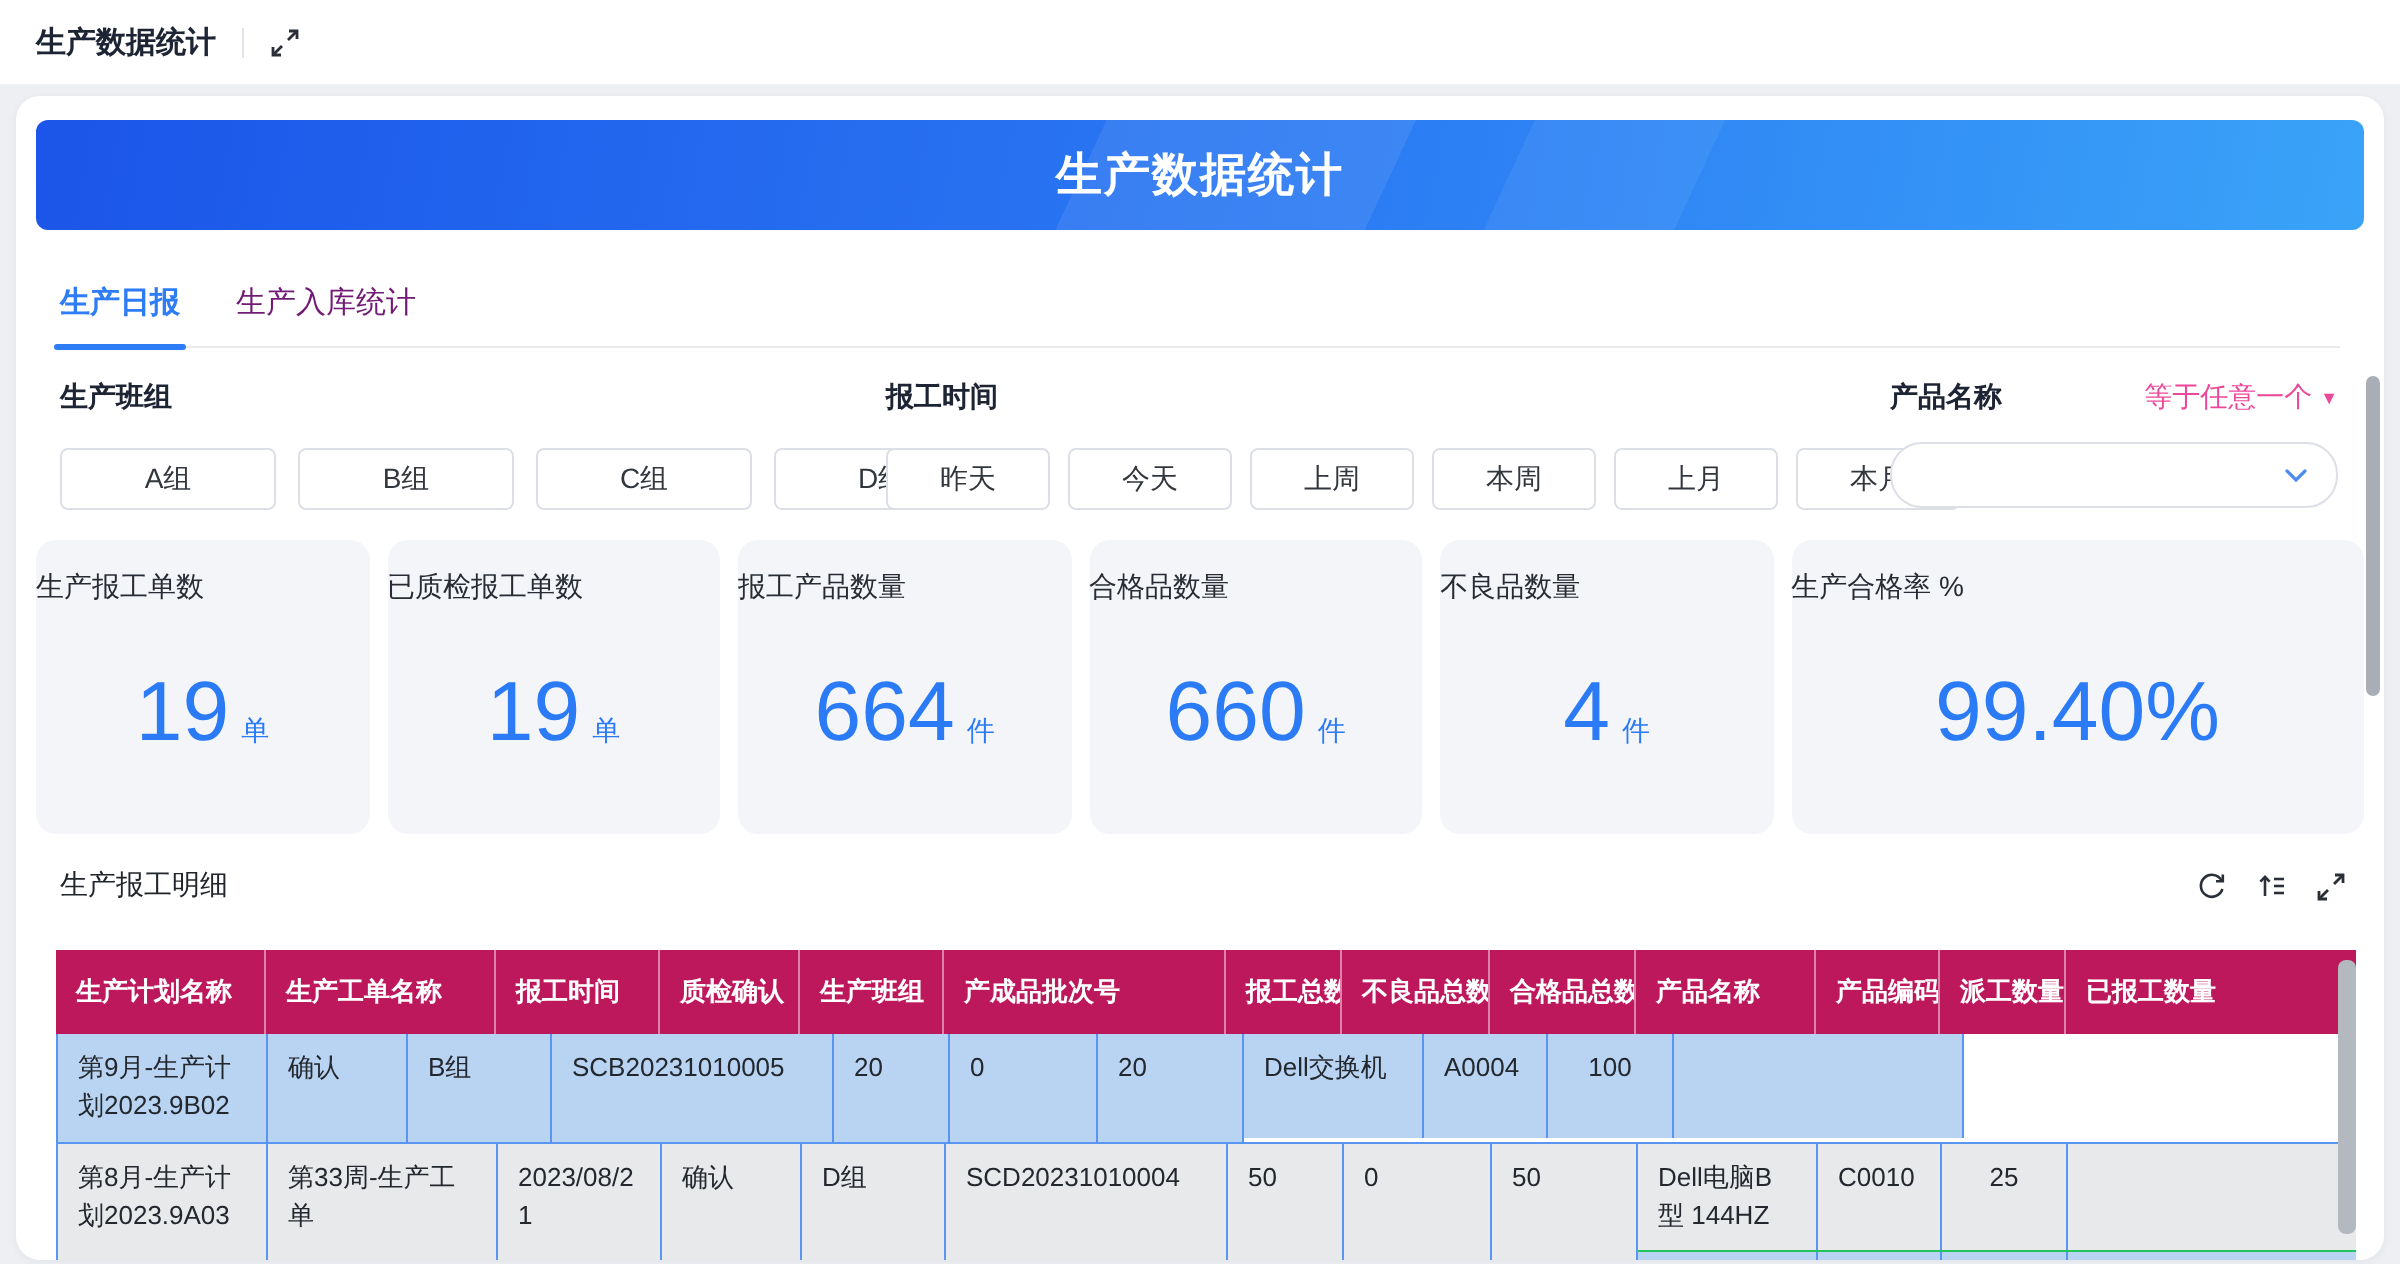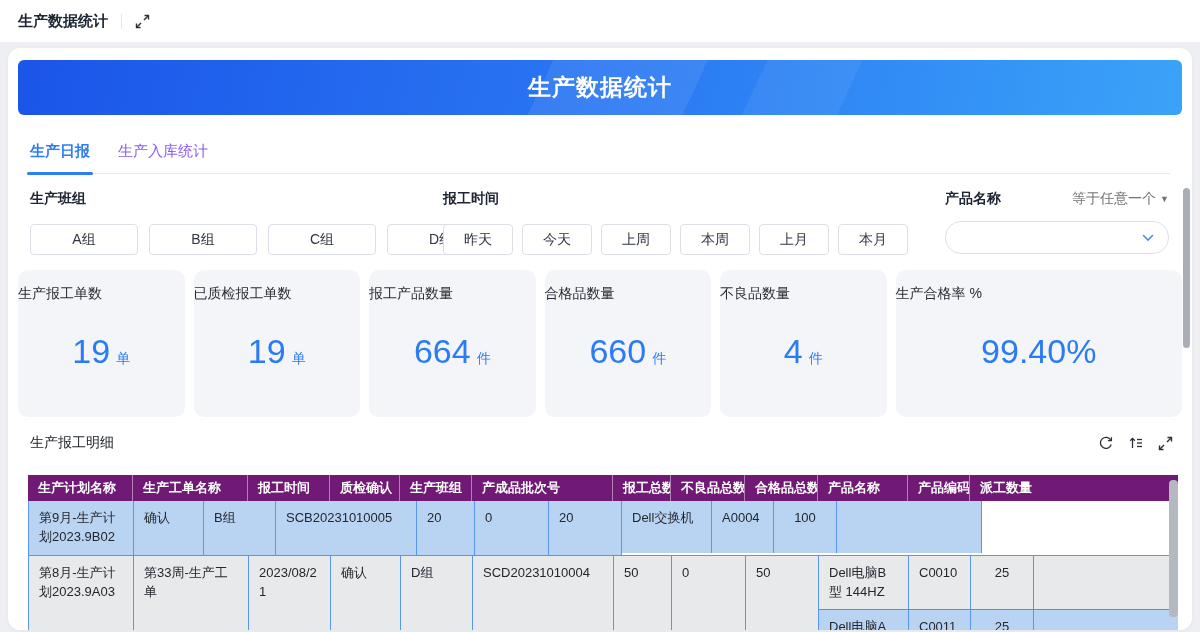--- a/index.html
+++ b/index.html
@@ -22,58 +22,58 @@
             display:flex; align-items:center; justify-content:center;
             background:
               linear-gradient(115deg, rgba(255,255,255,0) 45%, rgba(255,255,255,.08) 45%, rgba(255,255,255,.08) 58%, rgba(255,255,255,0) 58%),
               linear-gradient(115deg, rgba(255,255,255,0) 63%, rgba(255,255,255,.06) 63%, rgba(255,255,255,.06) 71%, rgba(255,255,255,0) 71%),
               linear-gradient(100deg, #1b55e9 0%, #2b7af3 55%, #3aa3f8 100%); }
   .banner-title { color:#ffffff; font-size:23px; font-weight:700; letter-spacing:1px; }
 
   
   .tabs { position:absolute; left:22px; right:22px; top:82px; height:44px; border-bottom:1px solid #e8eaee;
           display:flex; align-items:center; gap:28px;text-align:right; }
-  .tab { font-size:15px; color:#8b5cf6; cursor:pointer; position:relative; height:44px; display:flex; align-items:center; }
+  .tab { font-size:15px; color:#701a75; cursor:pointer; position:relative; height:44px; display:flex; align-items:center; }
   .tab.active { color:#2e7cf6; font-weight:700; }
   .tab.active::after { content:""; position:absolute; left:-3px; right:-3px; bottom:-1px; height:3px;
                        background:#2e7cf6; border-radius:2px; }
 
   
   .filter-label { font-size:14px; font-weight:700; color:#1d2433; }
   .fgroup { position:absolute; top:142px; }
   .fgroup .btn-row { display:flex; margin-top:16px; }
   .pill-btn { background:#ffffff; border:1px solid #dcdfe6; border-radius:4px; height:31px;
               font-size:14px; color:#32363d; display:flex; align-items:center; justify-content:center;
               cursor:pointer; font-family:inherit; }
   .g-team { left:22px; }
   .g-team .pill-btn { width:108px; margin-right:11px; }
   .g-time { left:435px; }
-  .g-time .pill-btn { width:70px; margin-right:9px; }
+  .g-time .pill-btn { width:82px; margin-right:9px; }
   .g-product { left:937px; width:224px; }
   .g-product .label-row { display:flex; justify-content:space-between; align-items:center; }
-  .operator { font-size:14px; color:#737373; cursor:pointer; display:flex; align-items:center; gap:4px;text-align:center; }
+  .operator { font-size:14px; color:#ec4899; cursor:pointer; display:flex; align-items:center; gap:4px;text-align:center; }
   .operator .tri { font-size:9px; }
   .select-box { margin-top:13px; height:33px; border:1px solid #dcdfe6; border-radius:16px; background:#fff;
                 display:flex; align-items:center; justify-content:flex-end; padding:0 14px; cursor:pointer; }
 
   
   .stats-row { position:absolute; left:10px; top:222px; width:1164px; height:147px; display:flex; gap:9px; }
   .stat-card { flex:1 1 0; background:#f4f5f8; border-radius:10px; position:relative; }
   .stat-card.wide { flex:1.72 1 0; }
   .stat-title { text-align:left; margin-top:15px; font-size:14px; color:#272c34; }
   .stat-value-row { position:absolute; left:0; right:0; top:62px; text-align:center; color:#2a7bf5; }
-  .stat-value { font-size:34px; font-weight:500; }
+  .stat-value { font-size:42px; font-weight:500; }
   .stat-unit { font-size:14px; margin-left:6px; }
 
   
   .section-title { position:absolute; left:22px; top:386px; font-size:14px; font-weight:500; color:#20242b; }
   .table-toolbar { position:absolute; right:19px; top:387px; display:flex; gap:14px; color:#3a4049; }
 
   .table-wrap { position:absolute; left:20px; top:427px; width:1150px; height:155px; overflow:hidden; }
-  .t-header { display:flex; height:26px; background:#701a75; }
+  .t-header { display:flex; height:42px; background:#be185d; }
   .t-hcell { color:#ffffff; font-size:13px; font-weight:700; padding:0 10px; display:flex; align-items:center;
              border-right:1px solid rgba(255,255,255,.45); white-space:nowrap; overflow:hidden; flex:none; }
   .t-hcell:last-child { border-right:none; }
   .t-row { display:flex; border-left:1px solid #5896f2; border-bottom:1px solid #5896f2; }
   .t-left { display:flex; }
   .t-cell { font-size:13px; color:#23272e; padding:8px 10px; border-right:1px solid #5896f2;
             line-height:1.45; word-break:break-all; flex:none; }
   .t-cell.num { text-align:center; }
   .t-right { display:flex; flex-direction:column; }
   .t-subrow { display:flex; min-height:52px; }
@@ -212,20 +212,21 @@
         <div class="t-hcell" style="width: 82px;">报工时间</div>
         <div class="t-hcell" style="width: 70px;">质检确认</div>
         <div class="t-hcell" style="width: 72px;">生产班组</div>
         <div class="t-hcell" style="width: 141px;">产成品批次号</div>
         <div class="t-hcell" style="width: 58px;">报工总数</div>
         <div class="t-hcell" style="width: 74px;">不良品总数</div>
         <div class="t-hcell" style="width: 73px;">合格品总数</div>
         <div class="t-hcell" style="width: 90px;">产品名称</div>
         <div class="t-hcell" style="width: 62px;">产品编码</div>
         <div class="t-hcell" style="width: 63px;">派工数量</div>
+        <div class="t-hcell" style="width: 145px;">已报工数量</div>
       </div>
     <div id="tbody">
         <div class="t-row">
           <div class="t-left" style="background: rgb(185, 212, 242);">
             <div class="t-cell" style="width: 105px;">第9月-生产计划2023.9B02</div>
             <div class="t-cell" style="width: 70px;">确认</div>
             <div class="t-cell" style="width: 72px;">B组</div>
             <div class="t-cell" style="width: 141px;">SCB20231010005</div>
             <div class="t-cell" style="width: 58px;">20</div>
             <div class="t-cell" style="width: 74px;">0</div>

